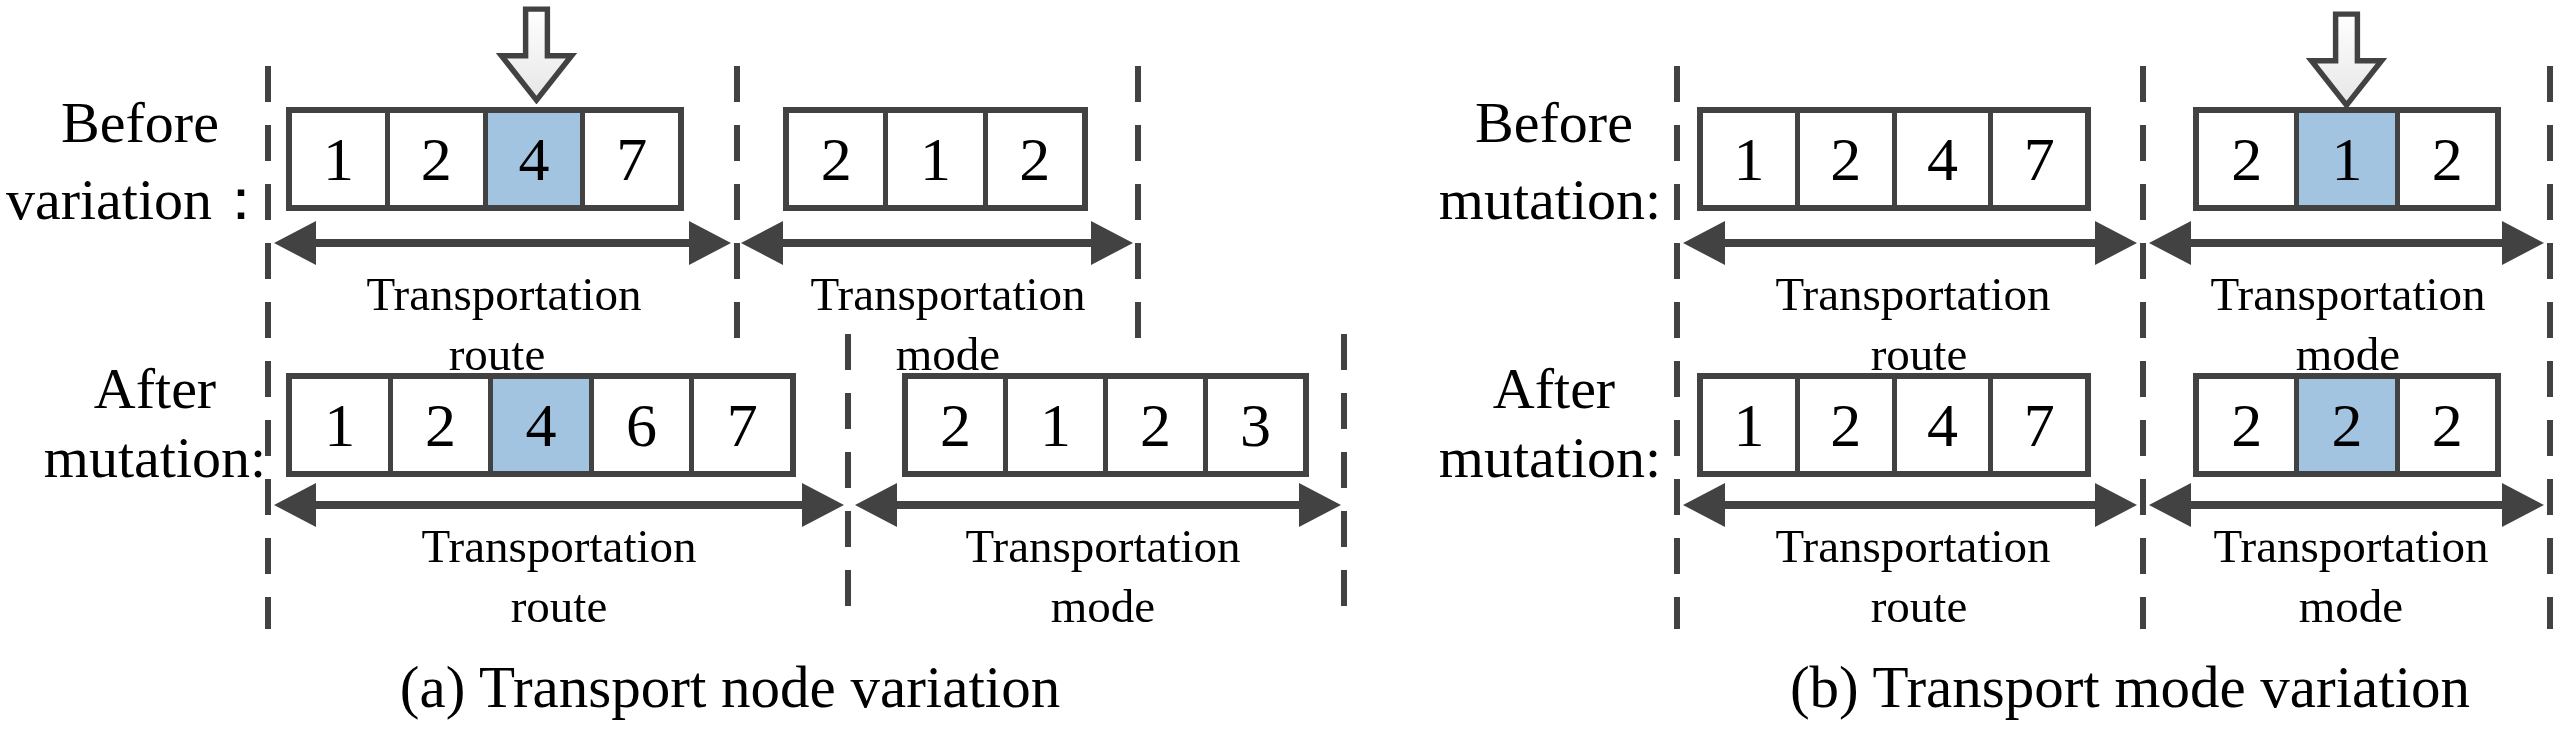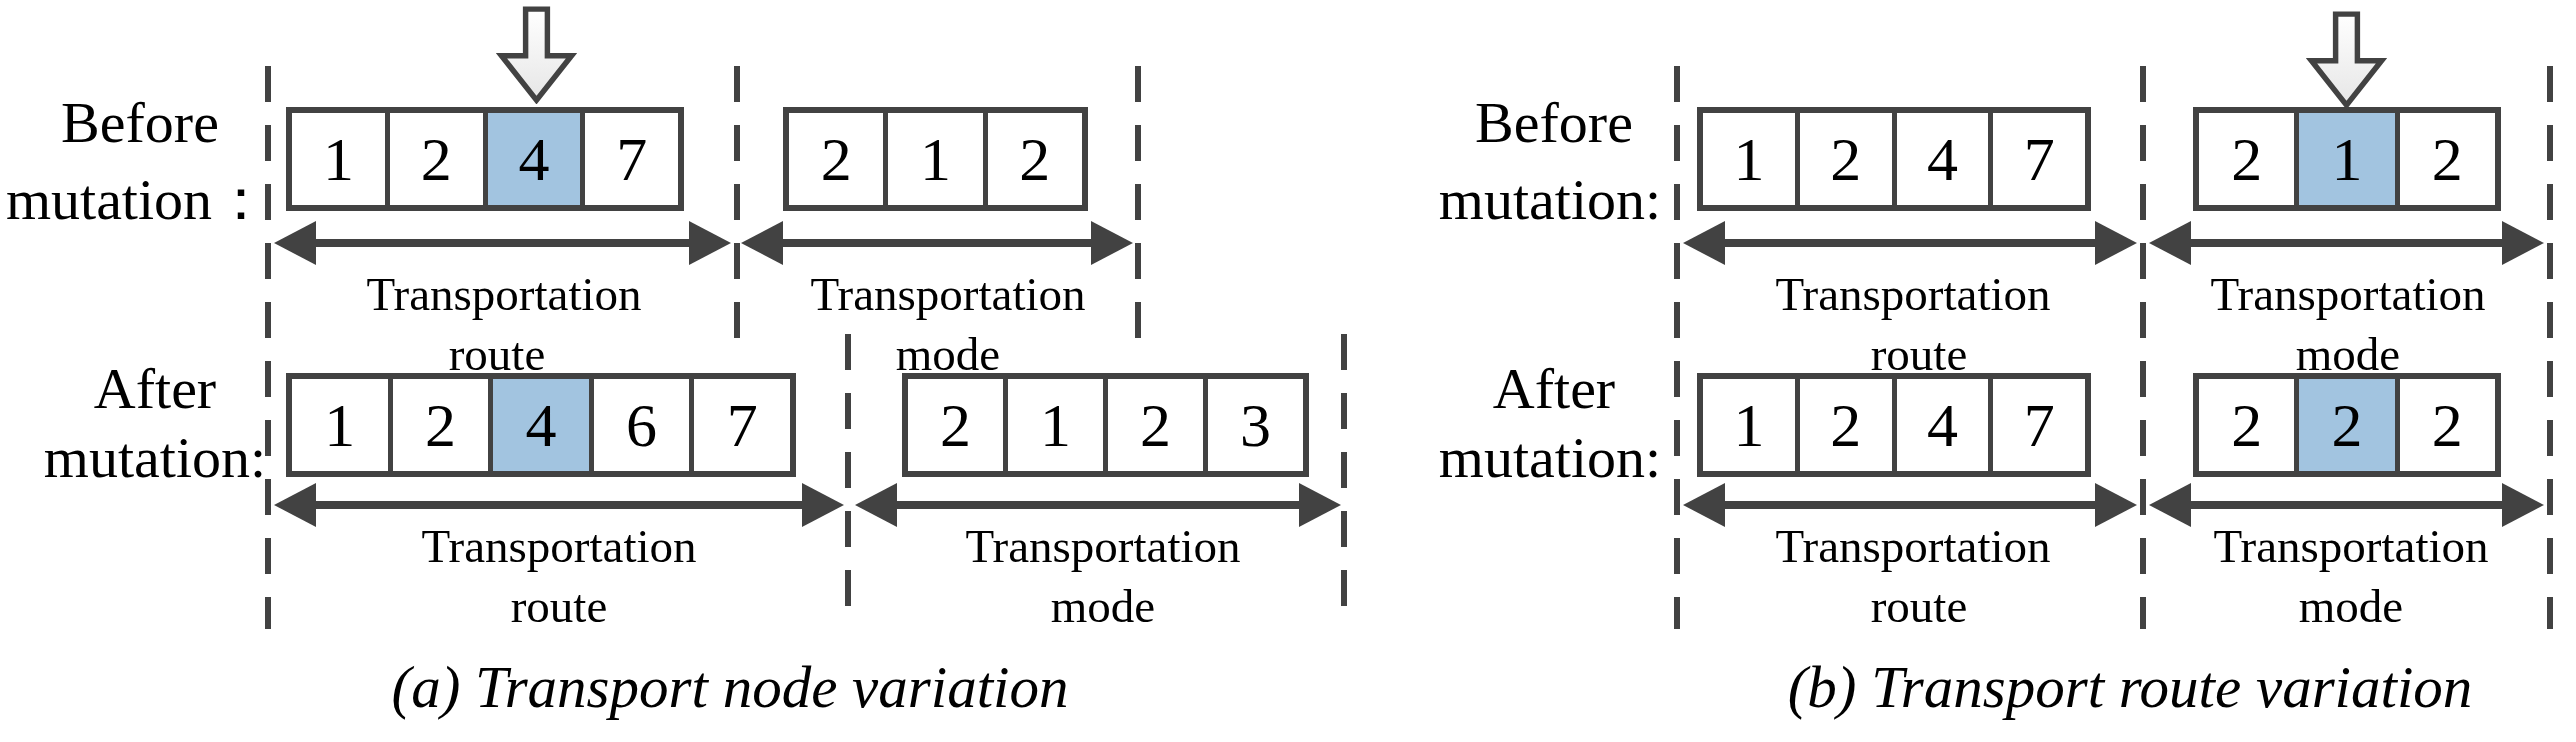--- a/index.html
+++ b/index.html
@@ -38,21 +38,21 @@
   .harrow::before{left:0;border-right:42px solid var(--line);}
   .harrow::after{right:0;border-left:42px solid var(--line);}
   .harrow .shaft{
     position:absolute;left:28px;right:28px;top:18px;height:7.8px;background:var(--line);
   }
   .block-arrow{position:absolute;}
   
   .t{position:absolute;transform:translate(-50%,-50%);white-space:nowrap;line-height:1;}
   .row-label{font-size:58px;text-align:right;}
   .seg-label{font-size:47px;}
-  .caption{font-size:59px;font-style:italic;}
+  .caption{font-size:59px;}
 </style>
 </head>
 <body>
 
 <div class="figure">
 
   <section class="panel">
 
     <div class="vdash" style="left:265px;top:66px;height:563px"></div>
     <div class="vdash" style="left:734px;top:66px;height:295px"></div>
@@ -64,21 +64,21 @@
       <defs>
         <linearGradient id="bgrad-a" x1="0" y1="0" x2="0" y2="1">
           <stop offset="0" stop-color="#ffffff"></stop>
             <stop offset="1" stop-color="#e6e6e6"></stop>
         </linearGradient>
       </defs>
       <path d="M38 4 H66 V64 H97 L52 121 L7 64 H38 Z" fill="url(#bgrad-a)" stroke="#424242" stroke-width="7"></path>
     </svg>
 
     <div class="t row-label" style="left:140px;top:123px">Before</div>
-    <div class="t row-label" style="left:138px;top:200px">mutation：</div>
+    <div class="t row-label" style="left:138px;top:200px">variation：</div>
 
     <div class="cells" style="left:286px;top:107px;width:398px">
       <div class="cell">1</div>
       <div class="cell">2</div>
       <div class="cell highlight">4</div>
       <div class="cell">7</div>
     </div>
 
     <div class="cells" style="left:783px;top:107px;width:305px">
       <div class="cell">2</div>
@@ -192,17 +192,17 @@
         <div class="shaft"></div>
       </div>
     <div class="harrow" style="left:2149px;top:483px;width:395px">
         <div class="shaft"></div>
       </div>
     <div class="t seg-label" style="left:1913px;top:546px">Transportation</div>
     <div class="t seg-label" style="left:1919px;top:606px">route</div>
     <div class="t seg-label" style="left:2351px;top:546px">Transportation</div>
     <div class="t seg-label" style="left:2351px;top:606px">mode</div>
 
-    <div class="t caption" style="left:2130px;top:687px">(b) Transport route variation</div>
+    <div class="t caption" style="left:2130px;top:687px">(b) Transport mode variation</div>
   </section>
 
 </div>
 
 
 </body></html>

